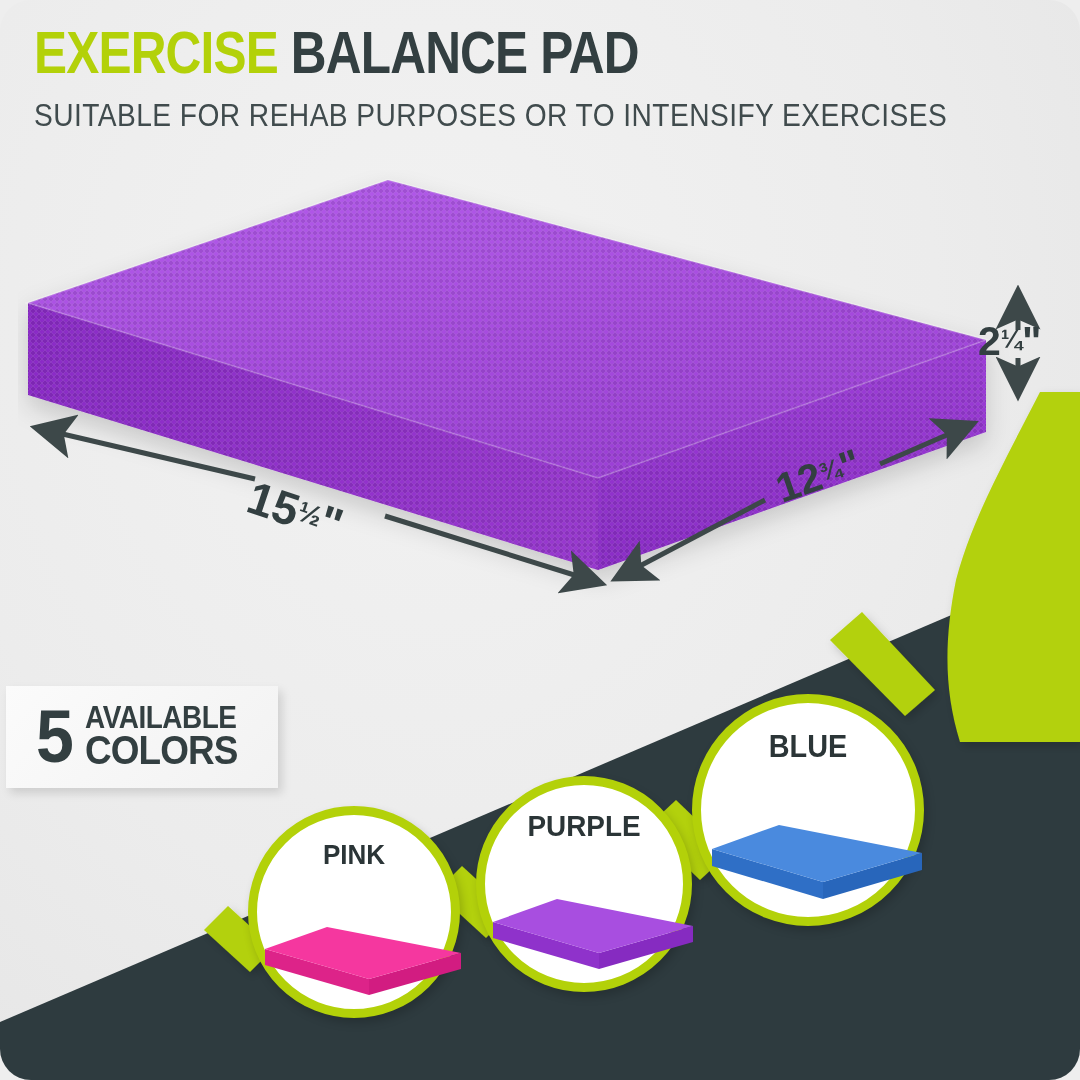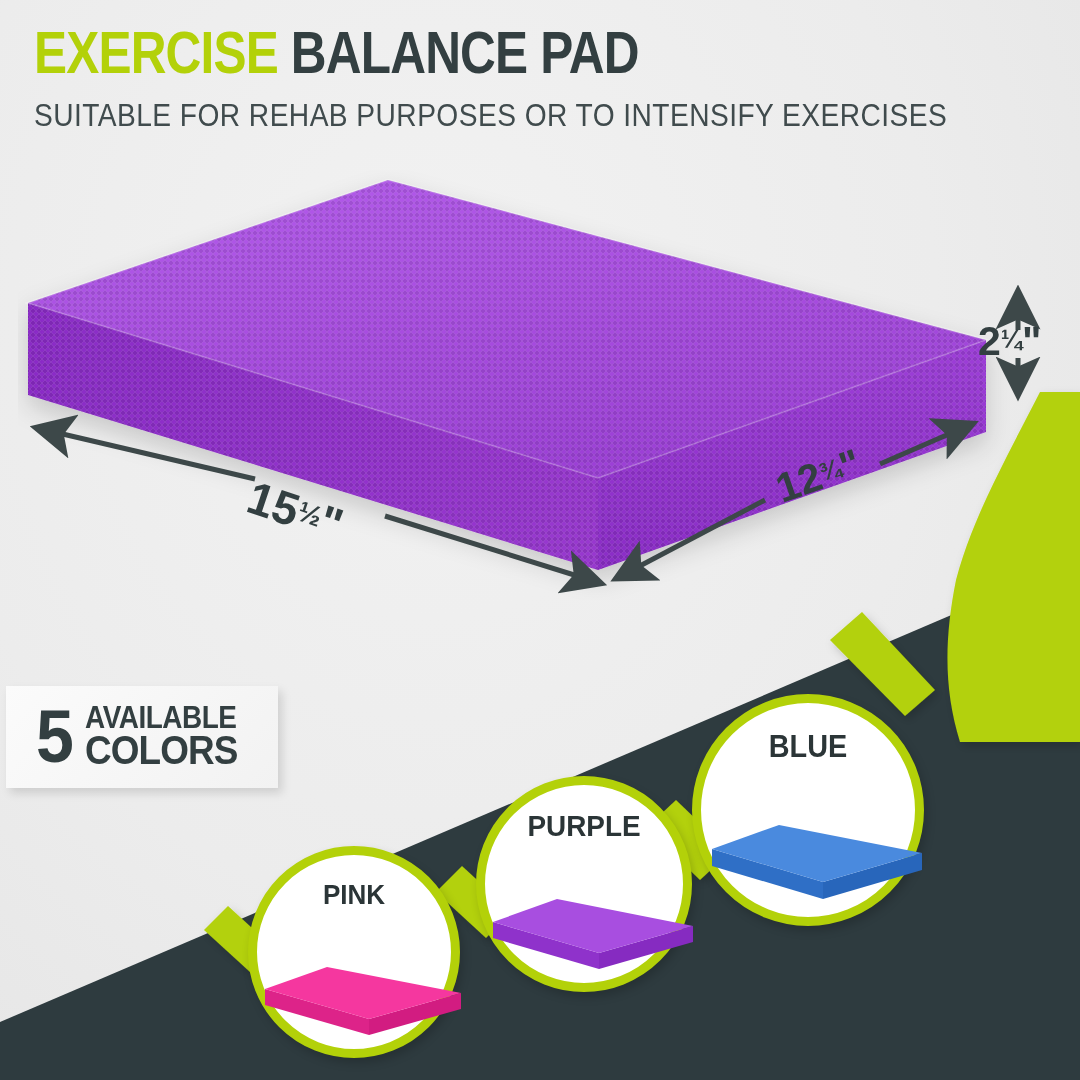--- a/index.html
+++ b/index.html
@@ -2,21 +2,21 @@
 <html><head>
 <meta charset="utf-8">
 <style>
   html,body{margin:0;padding:0;}
   body{
     width:1080px;height:1080px;overflow:hidden;
     font-family:"Liberation Sans", sans-serif;
     background:#eeeeee;
   }
   #stage{position:relative;width:1080px;height:1080px;overflow:hidden;
-    background:radial-gradient(ellipse at 40% 30%, #f2f2f2 0%, #ececec 55%, #e4e4e4 100%);}
+    background:radial-gradient(ellipse at 40% 30%, #f2f2f2 0%, #ececec 55%, #e4e4e4 100%);border-radius:31px;}
 
   
   .header{position:absolute;left:34px;top:24px;width:1010px;}
   .title{
     font-size:59px;line-height:1.0;font-weight:bold;
     letter-spacing:-1px;white-space:nowrap;
     transform:scaleX(0.84);transform-origin:left center;
     font-family:"Liberation Sans", sans-serif;
   }
   .title .lime{color:#b3d109;}
@@ -177,21 +177,21 @@
 
   <div class="badge">
     <div class="badge-num">5</div>
     <div class="badge-words">
       <span class="w1">AVAILABLE</span>
       <span class="w2">COLORS</span>
     </div>
   </div>
 
 
-  <div class="swatch" style="left:248px;top:846px;width:212px;height:212px;">
+  <div class="swatch" style="left:248px;top:806px;width:212px;height:212px;">
     <div class="swatch-label" style="top:24px;font-size:28px;">PINK</div>
     <svg class="pad3d" style="left:4px;top:88px;width:204px;height:92px;" viewBox="0 0 204 92">
       <path d="M4 46 L4 62 L108 92 L108 76 Z" fill="#dd2389"></path>
       <path d="M108 76 L108 92 L200 66 L200 50 Z" fill="#d21c81"></path>
       <path d="M4 46 L66 24 L200 50 L108 76 Z" fill="#f5379f"></path>
     </svg>
   </div>
 
   <div class="swatch" style="left:476px;top:776px;width:216px;height:216px;">
     <div class="swatch-label" style="top:24px;font-size:30px;">PURPLE</div>

